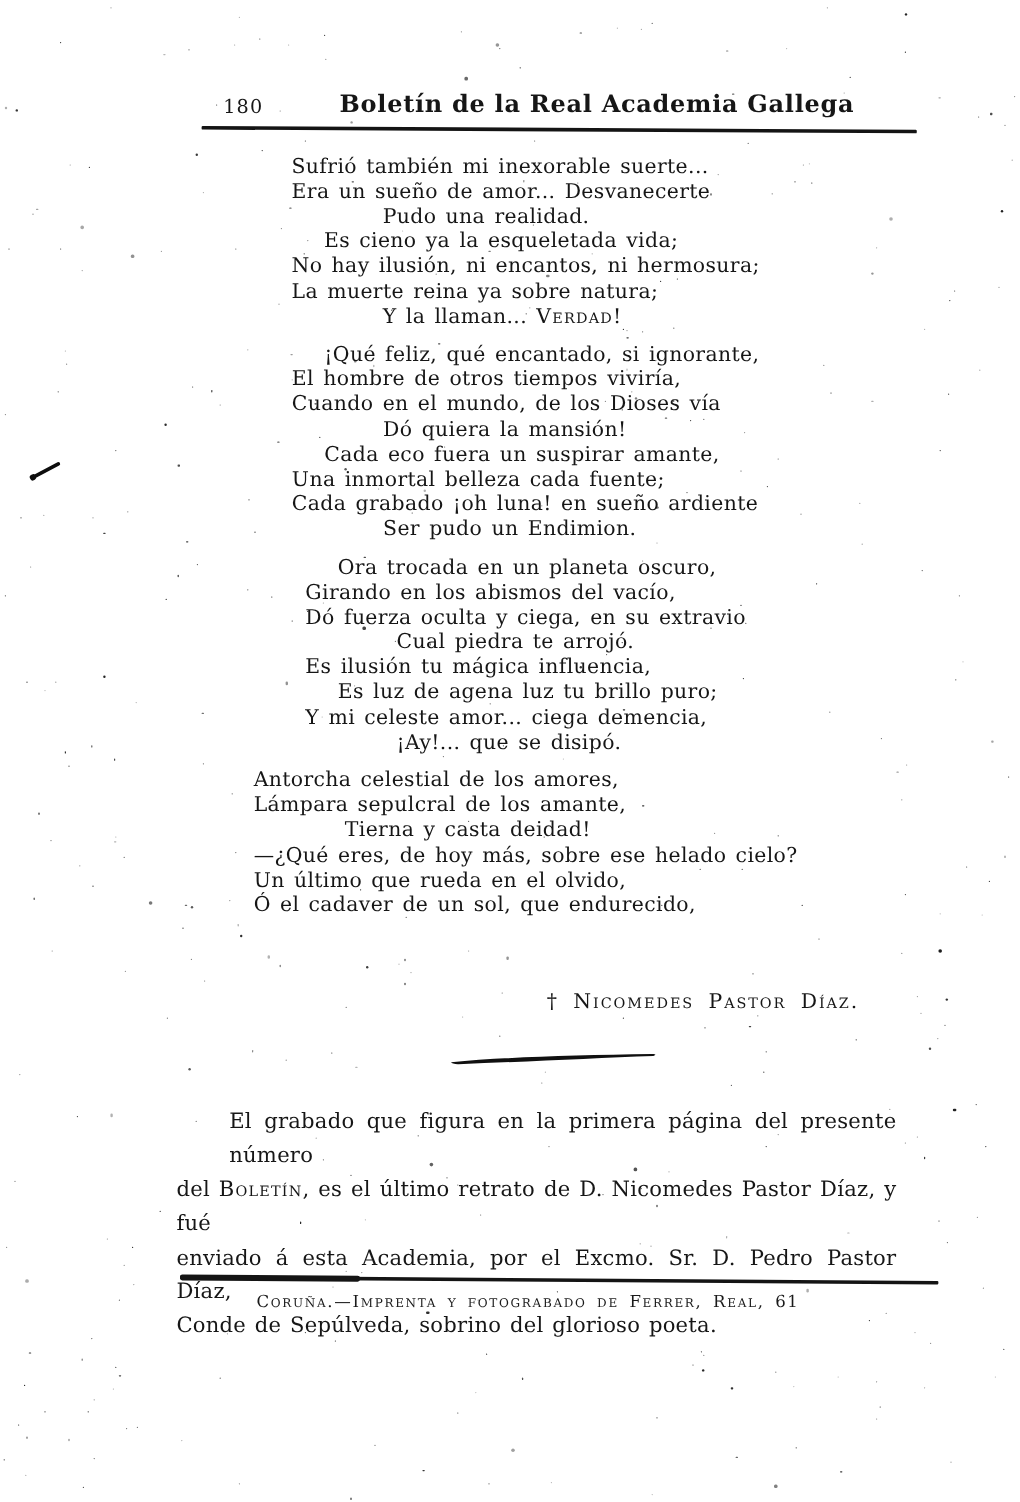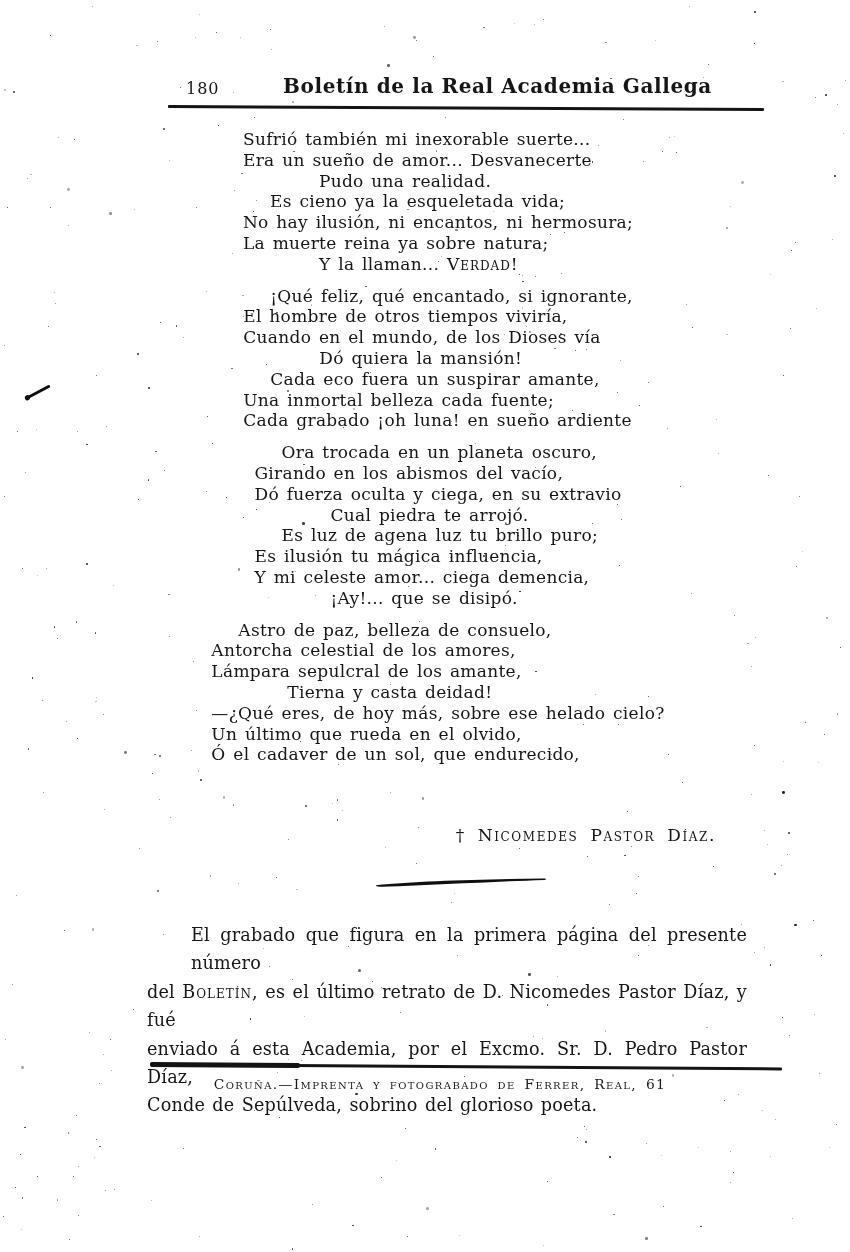--- a/index.html
+++ b/index.html
@@ -511,33 +511,33 @@
         <div class="pline i2"><span>Y la llaman... </span><span class="sc">Verdad</span><span>!</span></div>
       </div>
       <div class="stanza">
         <div class="pline i1"><span>¡Qué feliz, qué encantado, si ignorante,</span></div>
         <div class="pline i0"><span>El hombre de otros tiempos viviría,</span></div>
         <div class="pline i0"><span>Cuando en el mundo, de los Dioses vía</span></div>
         <div class="pline i2"><span>Dó quiera la mansión!</span></div>
         <div class="pline i1"><span>Cada eco fuera un suspirar amante,</span></div>
         <div class="pline i0"><span>Una inmortal belleza cada fuente;</span></div>
         <div class="pline i0"><span>Cada grabado ¡oh luna! en sueño ardiente</span></div>
+        <div class="pline i2"><span>Ser pudo un Endimion.</span></div>
       </div>
       <div class="stanza">
         <div class="pline i1"><span>Ora trocada en un planeta oscuro,</span></div>
         <div class="pline i0"><span>Girando en los abismos del vacío,</span></div>
         <div class="pline i0"><span>Dó fuerza oculta y ciega, en su extravio</span></div>
         <div class="pline i2"><span>Cual piedra te arrojó.</span></div>
+        <div class="pline i0"><span>Es ilusión tu mágica influencia,</span></div>
         <div class="pline i1"><span>Es luz de agena luz tu brillo puro;</span></div>
-        <div class="pline i0"><span>Es ilusión tu mágica influencia,</span></div>
         <div class="pline i0"><span>Y mi celeste amor... ciega demencia,</span></div>
         <div class="pline i2"><span>¡Ay!... que se disipó.</span></div>
       </div>
       <div class="stanza">
-        <div class="pline i1"><span>Astro de paz, belleza de consuelo,</span></div>
         <div class="pline i0"><span>Antorcha celestial de los amores,</span></div>
         <div class="pline i0"><span>Lámpara sepulcral de los amante,</span></div>
         <div class="pline i2"><span>Tierna y casta deidad!</span></div>
         <div class="pline i0"><span>—¿Qué eres, de hoy más, sobre ese helado cielo?</span></div>
         <div class="pline i0"><span>Un último que rueda en el olvido,</span></div>
         <div class="pline i0"><span>Ó el cadaver de un sol, que endurecido,</span></div>
       </div>
     </div>
 
   <div class="signature">† Nicomedes Pastor Díaz.</div>

